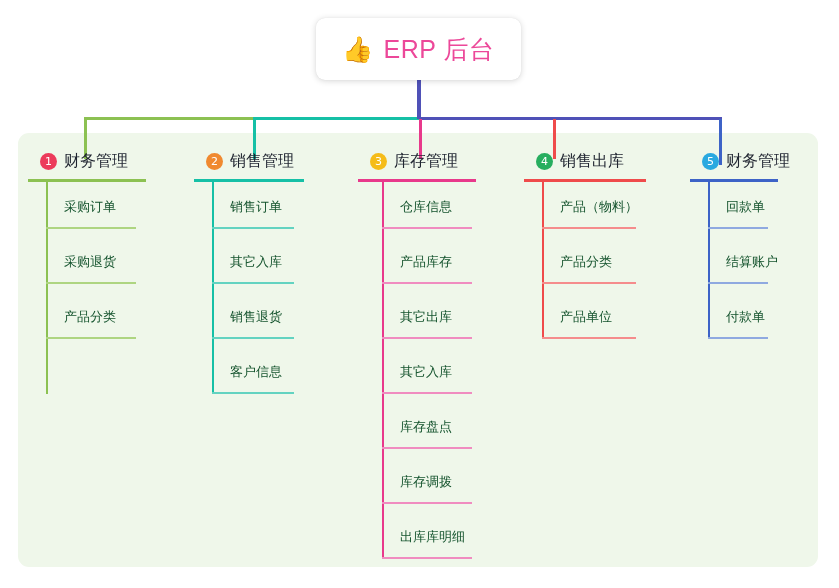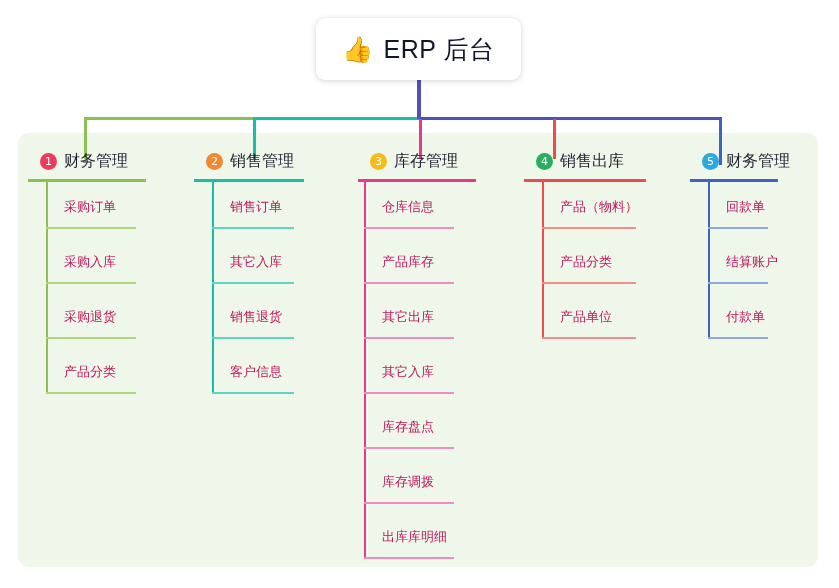--- a/index.html
+++ b/index.html
@@ -15,21 +15,21 @@
   
   .title-card{
     position:absolute;left:316px;top:18px;width:205px;height:62px;
     background:#ffffff;border-radius:9px;
     box-shadow:0 1px 6px rgba(0,0,0,.16), 0 0 1px rgba(0,0,0,.10);
     display:flex;align-items:center;justify-content:center;
     gap:10px;z-index:6;
   }
   .title-emoji{font-size:25px;line-height:1;}
   .title-text{
-    font-size:25px;color:#0f172a;letter-spacing:.5px;white-space:nowrap;
+    font-size:25px;color:#ec4899;letter-spacing:.5px;white-space:nowrap;
   }
   .stem{position:absolute;left:417px;top:78px;width:4px;height:41px;background:#4f51b7;z-index:3;}
 
   
   .hbar{position:absolute;top:117px;height:3px;z-index:2;}
 
   
   .drop{position:absolute;top:119px;width:3px;z-index:2;}
 
   
@@ -52,21 +52,21 @@
   .col-title{font-size:16px;color:#1f2430;}
   .head-rule{height:3px;margin-top:5px;}
 
   .items{position:relative;margin-top:0;}
   .spine{position:absolute;left:0;top:0;width:2px;}
   .item{
     position:relative;height:55px;
   }
   .item-label{
     position:absolute;left:18px;top:16px;
-    font-size:13px;color:#be185d;white-space:nowrap;
+    font-size:13px;color:#14532d;white-space:nowrap;
   }
   .item-rule{
     position:absolute;left:0;top:45px;height:2px;
   }
 </style>
 </head>
 <body>
 
 <div id="root">
 
@@ -96,24 +96,20 @@
           <span class="col-title">财务管理</span>
         </div>
         <div class="head-rule" style="background: rgb(140, 193, 82); width: 118px;"></div>
         <div class="items" style="margin-left: 18px; height: 220px;">
           <div class="spine" style="background: rgb(140, 193, 82); height: 212px;"></div>
           <div class="item">
             <span class="item-label">采购订单</span>
             <div class="item-rule" style="background: rgb(174, 213, 129); width: 90px;"></div>
           </div>
           <div class="item">
-            <span class="item-label">采购入库</span>
-            <div class="item-rule" style="background: rgb(174, 213, 129); width: 90px;"></div>
-          </div>
-          <div class="item">
             <span class="item-label">采购退货</span>
             <div class="item-rule" style="background: rgb(174, 213, 129); width: 90px;"></div>
           </div>
           <div class="item">
             <span class="item-label">产品分类</span>
             <div class="item-rule" style="background: rgb(174, 213, 129); width: 90px;"></div>
           </div>
         </div>
       </div>
       <div class="col" style="left: 194px; top: 148px; width: 152px;">
@@ -141,21 +137,21 @@
             <div class="item-rule" style="background: rgb(99, 211, 193); width: 82px;"></div>
           </div>
         </div>
       </div>
       <div class="col" style="left: 358px; top: 148px; width: 160px;">
         <div class="col-head">
           <span class="badge" style="background: rgb(245, 188, 25);">3</span>
           <span class="col-title">库存管理</span>
         </div>
         <div class="head-rule" style="background: rgb(232, 57, 139); width: 118px;"></div>
-        <div class="items" style="margin-left: 6px; height: 292px;">
+        <div class="items" style="margin-left: 24px; height: 292px;">
           <div class="spine" style="background: rgb(232, 57, 139); height: 377px;"></div>
           <div class="item">
             <span class="item-label">仓库信息</span>
             <div class="item-rule" style="background: rgb(240, 140, 192); width: 90px;"></div>
           </div>
           <div class="item">
             <span class="item-label">产品库存</span>
             <div class="item-rule" style="background: rgb(240, 140, 192); width: 90px;"></div>
           </div>
           <div class="item">

